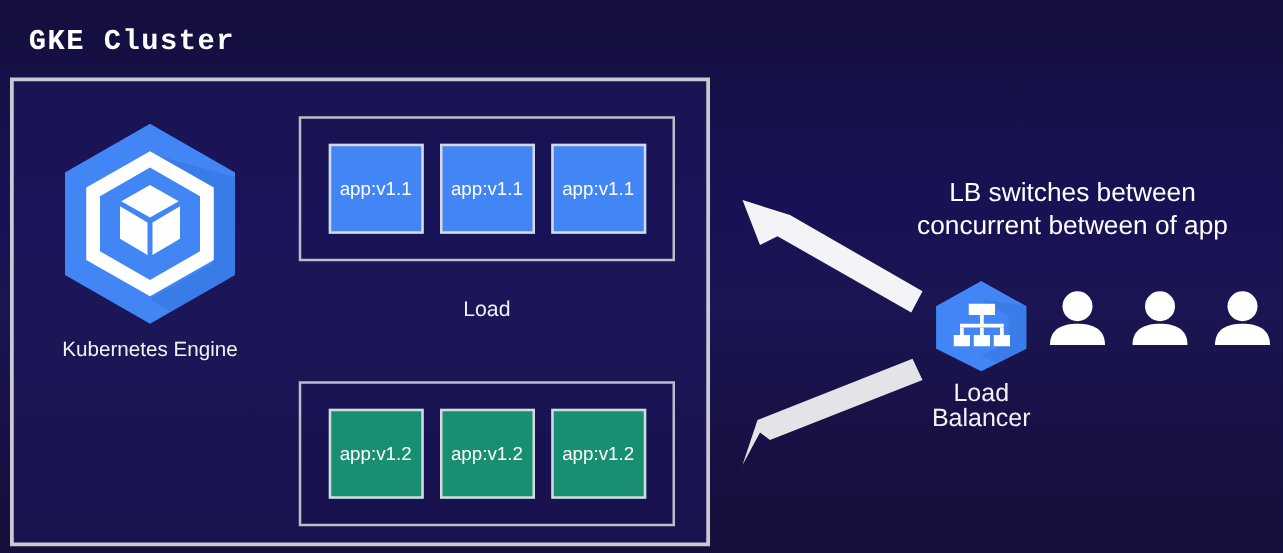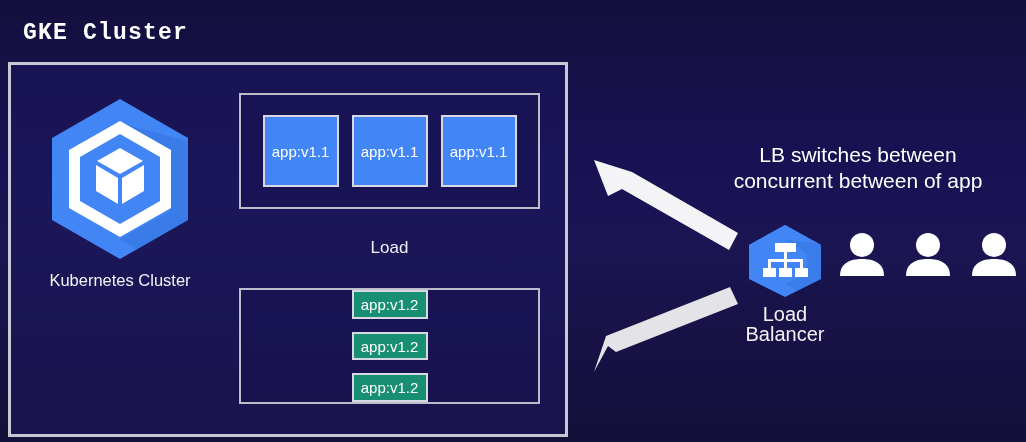--- a/index.html
+++ b/index.html
@@ -77,21 +77,21 @@
     height: 116px;
     border: 2px solid #bcbcca;
     box-sizing: border-box;
     background: rgba(24, 18, 80, 0.35);
     display: flex;
     align-items: center;
     justify-content: center;
     gap: 13px;
   }
   #pod-group-v11 { top: 93px; }
-  #pod-group-v12 { top: 288px; flex-direction: column; }
+  #pod-group-v12 { top: 305px; }
 
   .pod {
     width: 76px;
     height: 72px;
     border: 2px solid #d8d8e2;
     box-sizing: border-box;
     display: flex;
     align-items: center;
     justify-content: center;
     font-size: 15px;
@@ -182,21 +182,21 @@
         <path d="M90,28 L141,57 L141,115 L90,144 L39,115 L39,57 Z
                  M90,41 L130,64 L130,108 L90,131 L50,108 L50,64 Z" fill="#ffffff" fill-rule="evenodd"></path>
 
         <polygon points="90,55 113,68 90,81 67,68" fill="#ffffff"></polygon>
 
         <polygon points="66,72 88,85 88,111 66,98" fill="#ffffff"></polygon>
 
         <polygon points="114,72 114,98 92,111 92,85" fill="#ffffff"></polygon>
       </svg>
     </div>
-    <div id="gke-label">Kubernetes Cluster</div>
+    <div id="gke-label">Kubernetes Engine</div>
   </div>
 
   <div class="pod-group" id="pod-group-v11">
     <div class="pod v11">app:v1.1</div>
     <div class="pod v11">app:v1.1</div>
     <div class="pod v11">app:v1.1</div>
   </div>
 
   <div id="pods-label">Load</div>
 

